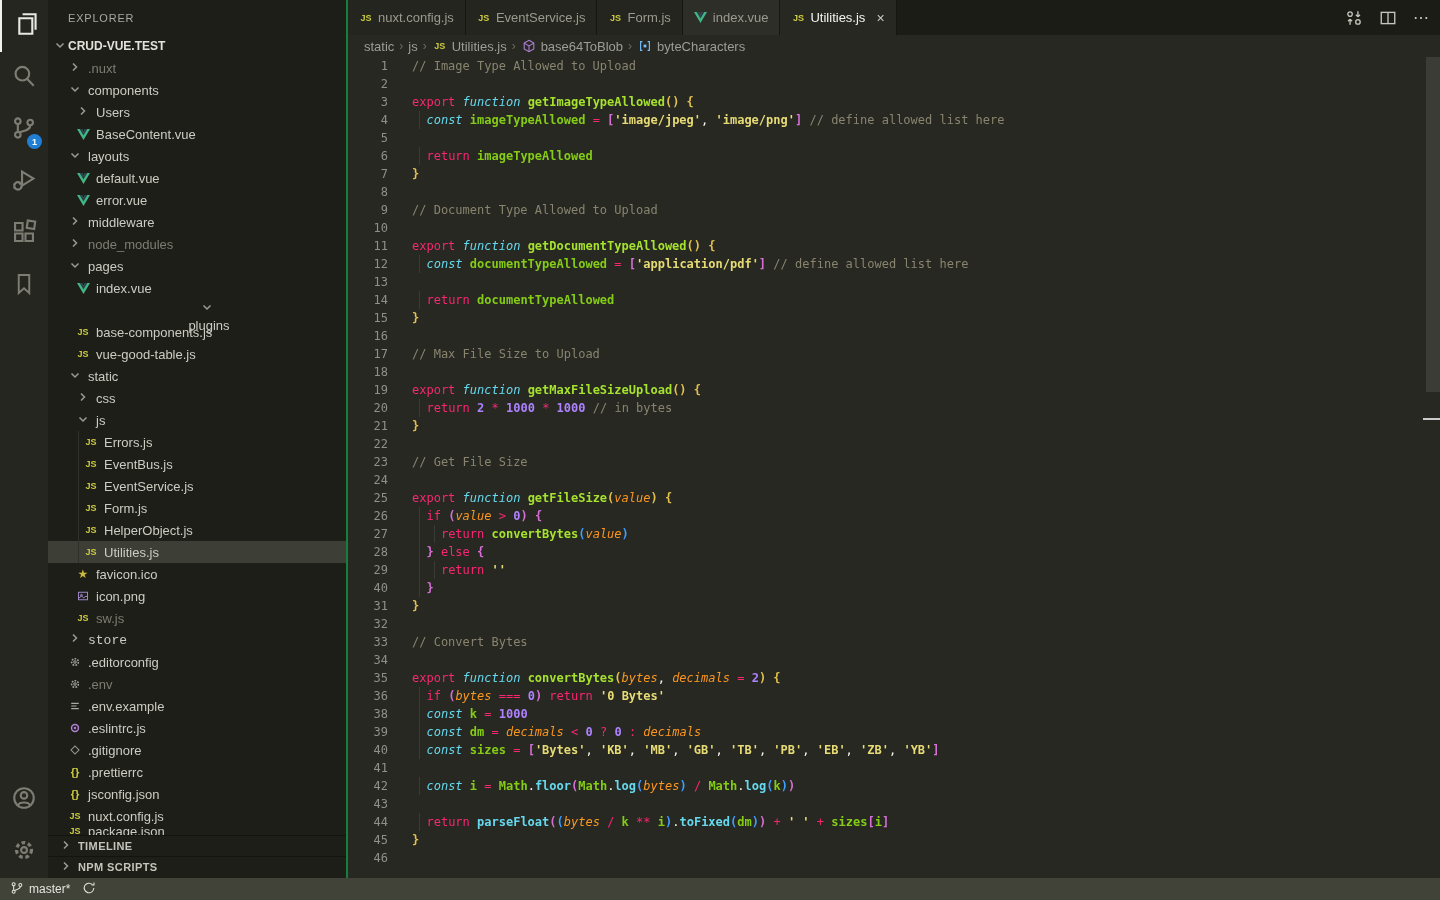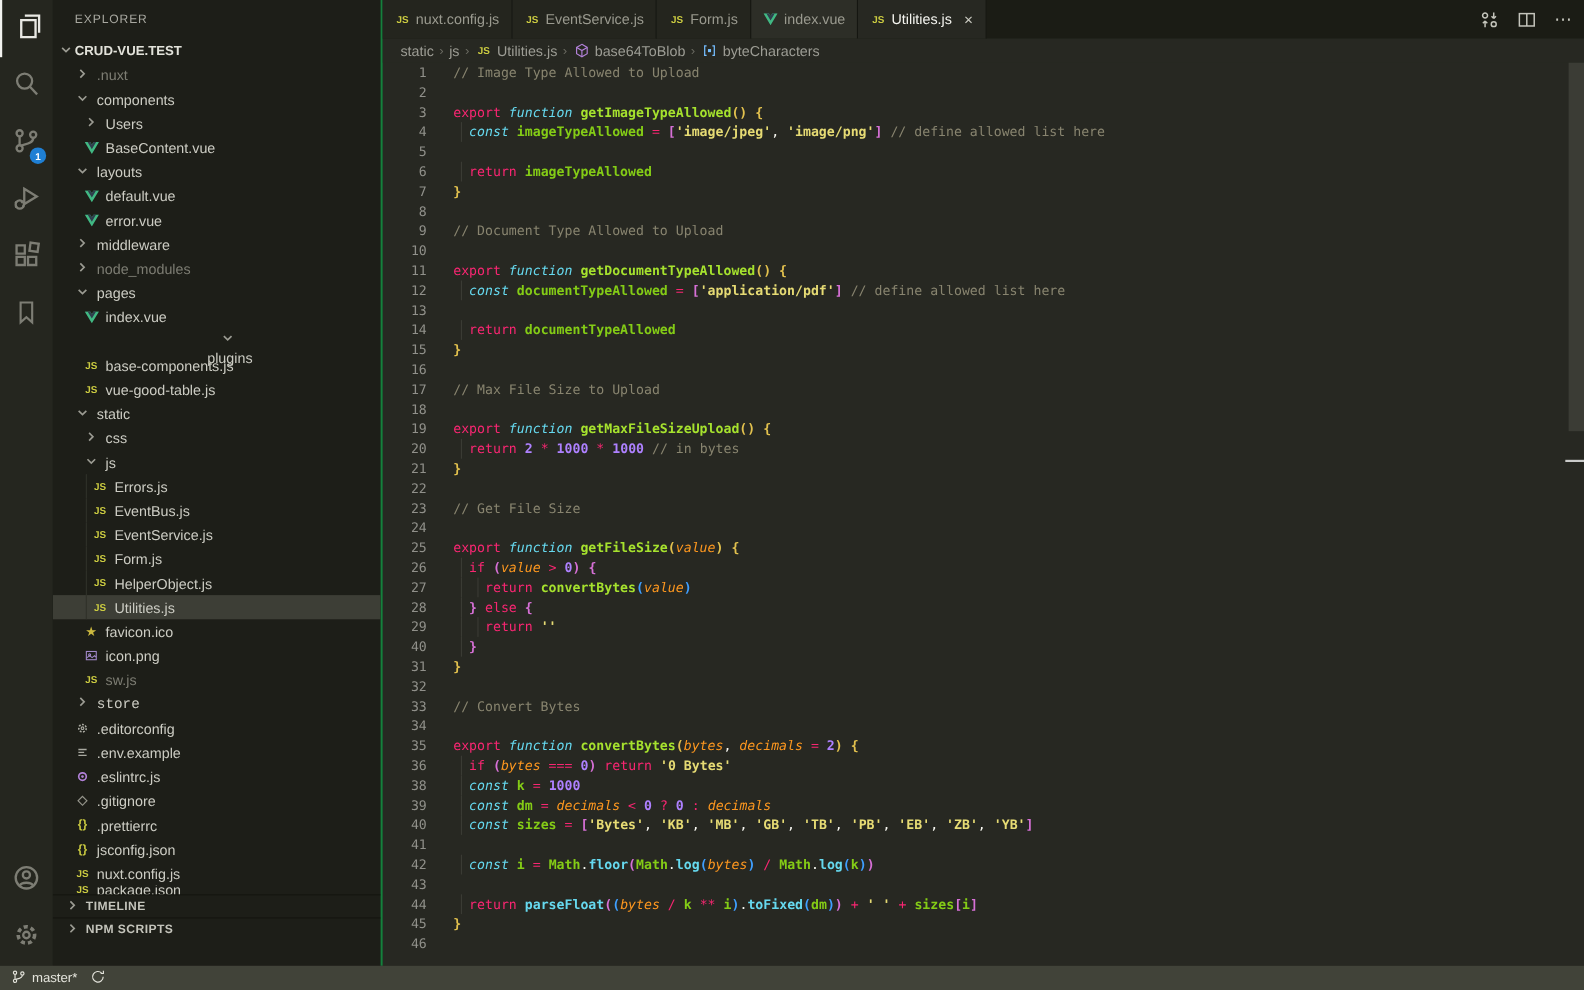--- a/index.html
+++ b/index.html
@@ -323,20 +323,29 @@
           <span class="rl">store</span>
         </div>
         <div class="row" style="padding-left: 19px;">
           <span class="fi">
             <svg width="12" height="12" viewBox="0 0 16 16" fill="none" stroke="#a9a9a0" stroke-width="2">
               <circle cx="8" cy="8" r="4.5" stroke-dasharray="2.3 1.7"></circle>
               <circle cx="8" cy="8" r="1.6" stroke-width="1.4"></circle>
             </svg>
           </span>
           <span class="rl">.editorconfig</span>
+        </div>
+        <div class="row dim" style="padding-left: 19px;">
+          <span class="fi">
+            <svg width="12" height="12" viewBox="0 0 16 16" fill="none" stroke="#a9a9a0" stroke-width="2">
+              <circle cx="8" cy="8" r="4.5" stroke-dasharray="2.3 1.7"></circle>
+              <circle cx="8" cy="8" r="1.6" stroke-width="1.4"></circle>
+            </svg>
+          </span>
+          <span class="rl">.env</span>
         </div>
         <div class="row" style="padding-left: 19px;">
           <span class="fi">
             <svg width="12" height="12" viewBox="0 0 16 16" stroke="#a9a9a0" stroke-width="1.6">
               <path d="M3 4.5h10M3 8h7M3 11.5h10"></path>
             </svg>
           </span>
           <span class="rl">.env.example</span>
         </div>
         <div class="row" style="padding-left: 19px;">

